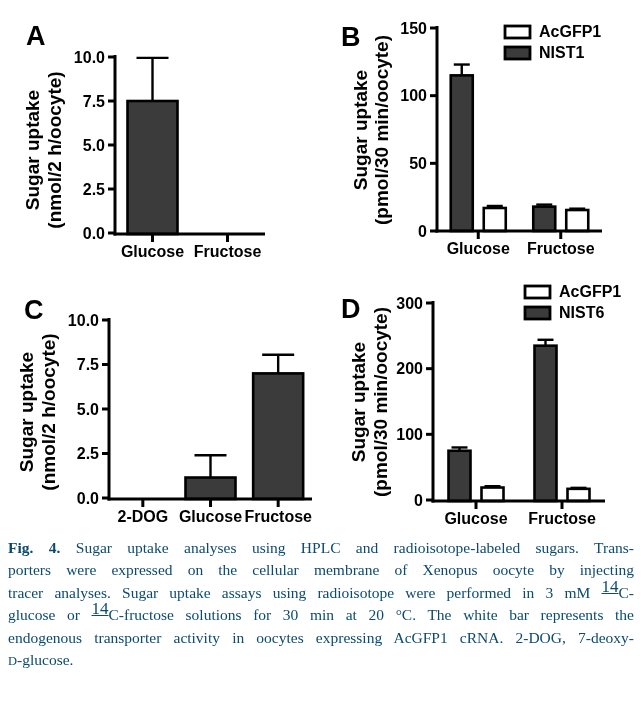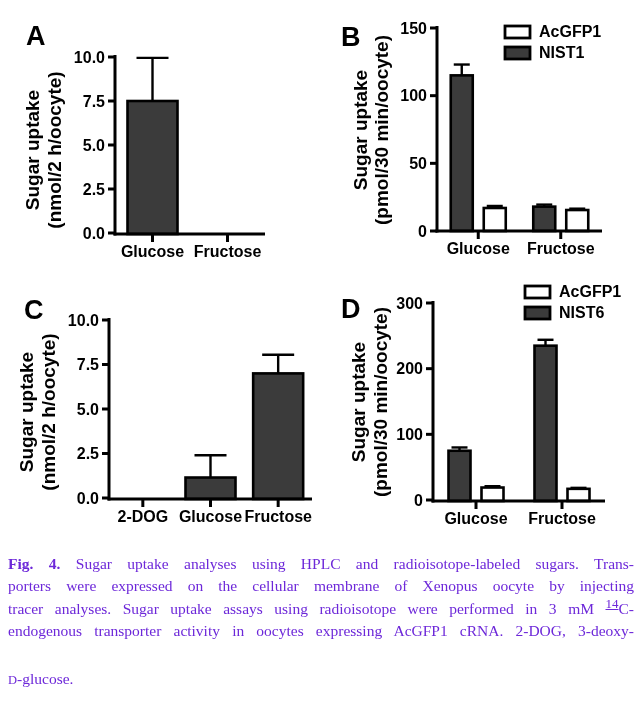--- a/index.html
+++ b/index.html
@@ -4,29 +4,29 @@
 <style>
   html, body { margin: 0; padding: 0; background: #ffffff; }
   .page {
     position: relative; width: 641px; height: 726px;
     background: #ffffff; overflow: hidden;
     font-family: "Liberation Sans", sans-serif;
   }
   .panels { position: absolute; left: 0; top: 0; width: 641px; height: 544px; }
   .panel-svg { position: absolute; }
   .caption {
-    position: absolute; left: 8px; top: 553px; width: 626px;
+    position: absolute; left: 8px; top: 537px; width: 626px;
     font-family: "Liberation Serif", serif;
-    font-size: 15.5px; line-height: 22.4px; color: #6d28d9;
+    font-size: 15.5px; line-height: 22.4px; color: #0c4a6e;
   }
   .cap-line { text-align: justify; text-align-last: justify; text-justify: inter-word; }
-  .cap-line.last { text-align-last: left; margin-top: 25px; }
+  .cap-line.last { text-align-last: left; }
   .r-bold { font-weight: bold; }
   .r-italic { }
-  .r-sup { vertical-align: super; font-size: 13px; line-height: 0; text-decoration: underline; }
+  .r-sup { vertical-align: super; font-size: 17px; line-height: 0; text-decoration: underline; }
   .r-smallcap { font-size: 12.5px; }
 </style>
 </head>
 <body>
 
 <div class="page">
   <div class="panels" id="panels">
       <svg width="320" height="272" viewBox="0 0 320 272" class="panel-svg" style="left: 0px; top: 0px;">
         <line x1="152.5" y1="57.880000000000024" x2="152.5" y2="102" stroke="#000000" stroke-width="2.4"></line>
         <line x1="136.5" y1="57.880000000000024" x2="168.5" y2="57.880000000000024" stroke="#000000" stroke-width="2.4"></line>
@@ -148,16 +148,17 @@
         <rect x="205" y="14" width="25" height="12" fill="#ffffff" stroke="#000000" stroke-width="2.8"></rect>
         <text x="239" y="25" font-size="16" font-weight="bold" font-family="&quot;Liberation Sans&quot;, sans-serif" fill="#000000" text-anchor="start">AcGFP1</text>
         <rect x="205" y="35" width="25" height="12" fill="#3b3b3b" stroke="#000000" stroke-width="2.8"></rect>
         <text x="239" y="46" font-size="16" font-weight="bold" font-family="&quot;Liberation Sans&quot;, sans-serif" fill="#000000" text-anchor="start">NIST6</text>
       </svg>
     </div>
   <div class="caption" id="caption">
       <div class="cap-line"><span class="r-bold">Fig. 4.</span><span> Sugar uptake analyses using HPLC and radioisotope-labeled sugars. Trans-</span></div>
       <div class="cap-line"><span>porters were expressed on the cellular membrane of </span><span class="r-italic">Xenopus</span><span> oocyte by injecting</span></div>
       <div class="cap-line"><span>tracer analyses. Sugar uptake assays using radioisotope were performed in 3 mM </span><span class="r-sup">14</span><span>C-</span></div>
-      <div class="cap-line"><span>endogenous transporter activity in oocytes expressing AcGFP1 cRNA. 2-DOG, 3-deoxy-</span></div>
+      <div class="cap-line"><span>glucose or </span><span class="r-sup">14</span><span>C-fructose solutions for 30 min at 20 °C. The white bar represents the</span></div>
+      <div class="cap-line"><span>endogenous transporter activity in oocytes expressing AcGFP1 cRNA. 2-DOG, 7-deoxy-</span></div>
       <div class="cap-line last"><span class="r-smallcap">D</span><span>-glucose.</span></div>
     </div>
 </div>
 
 </body></html>

